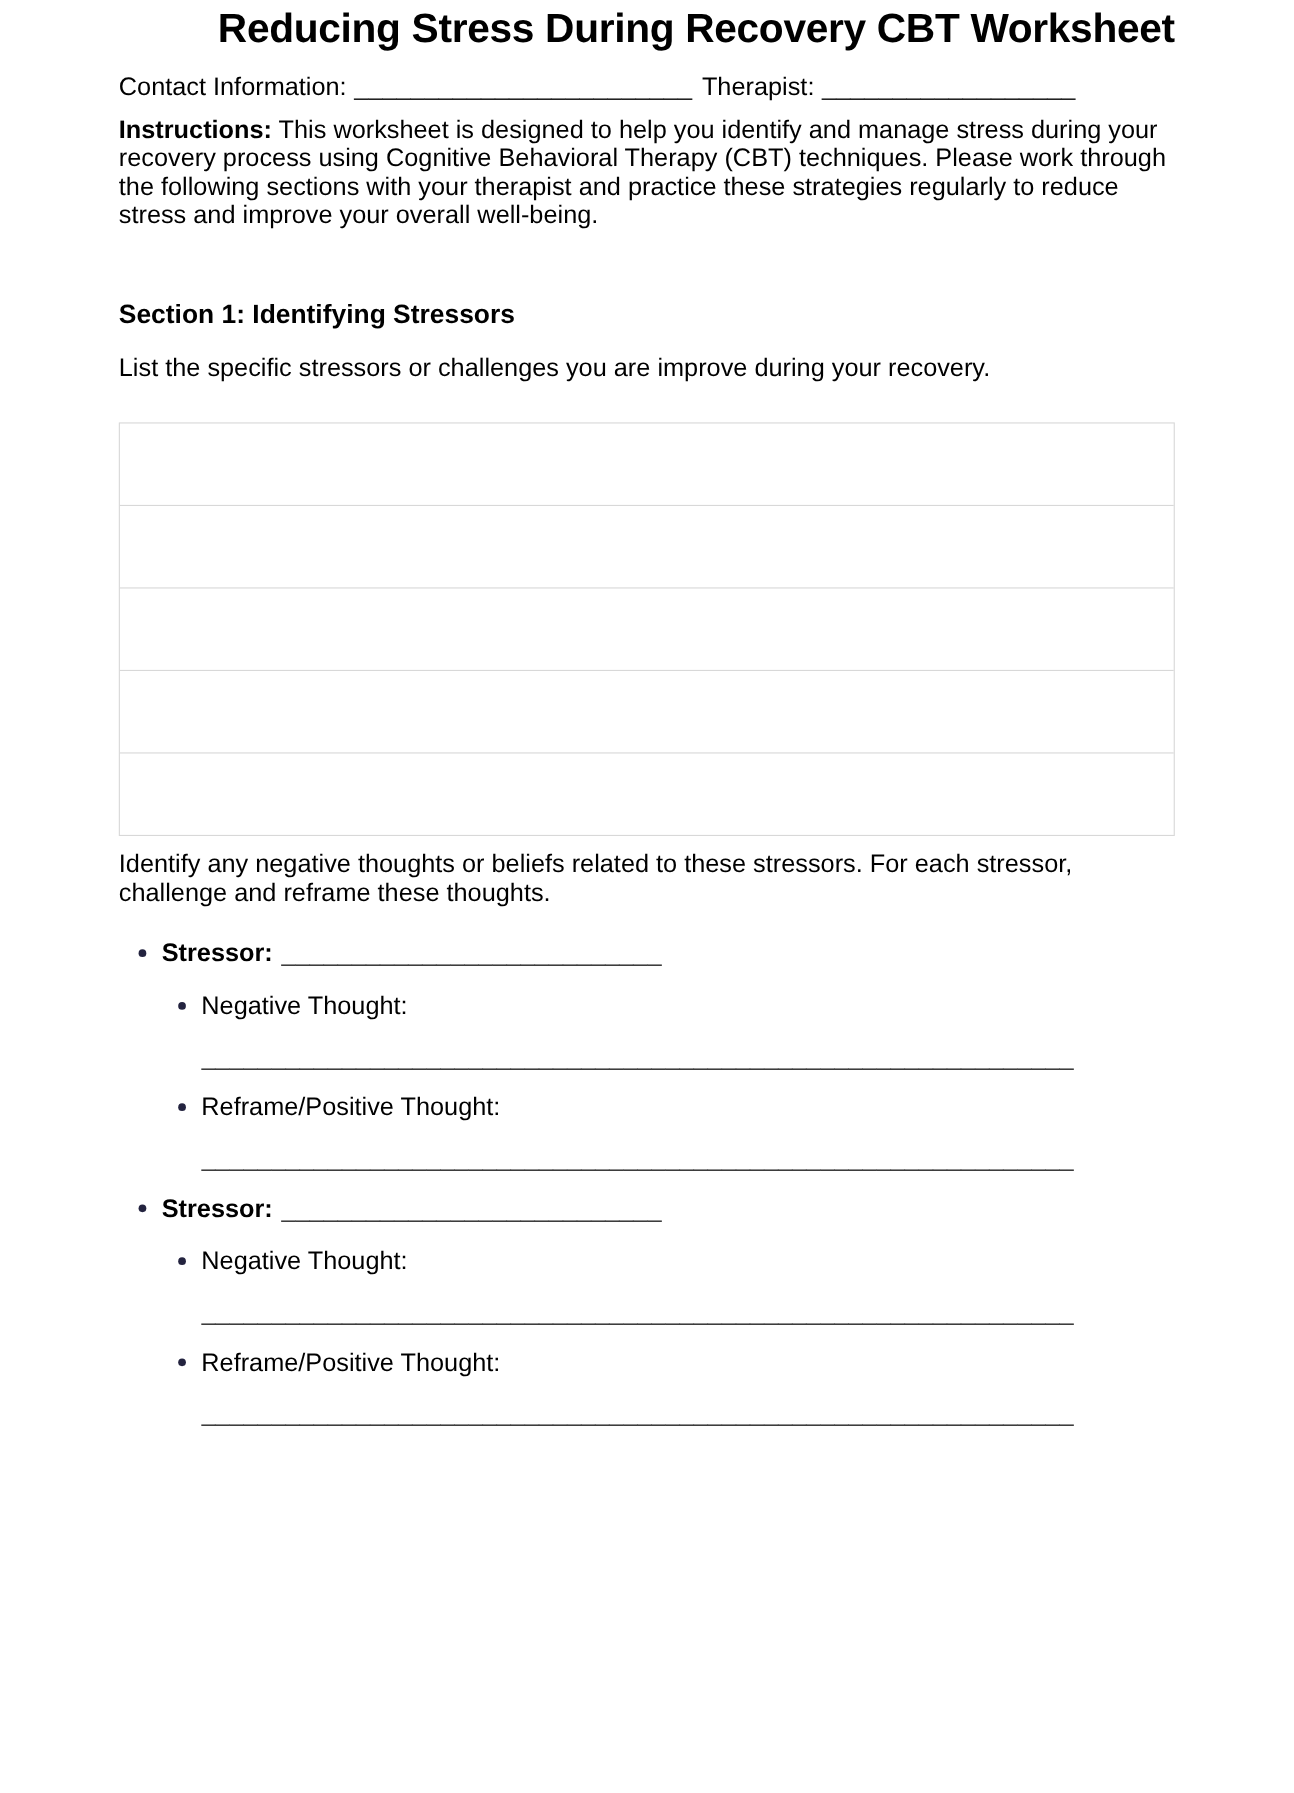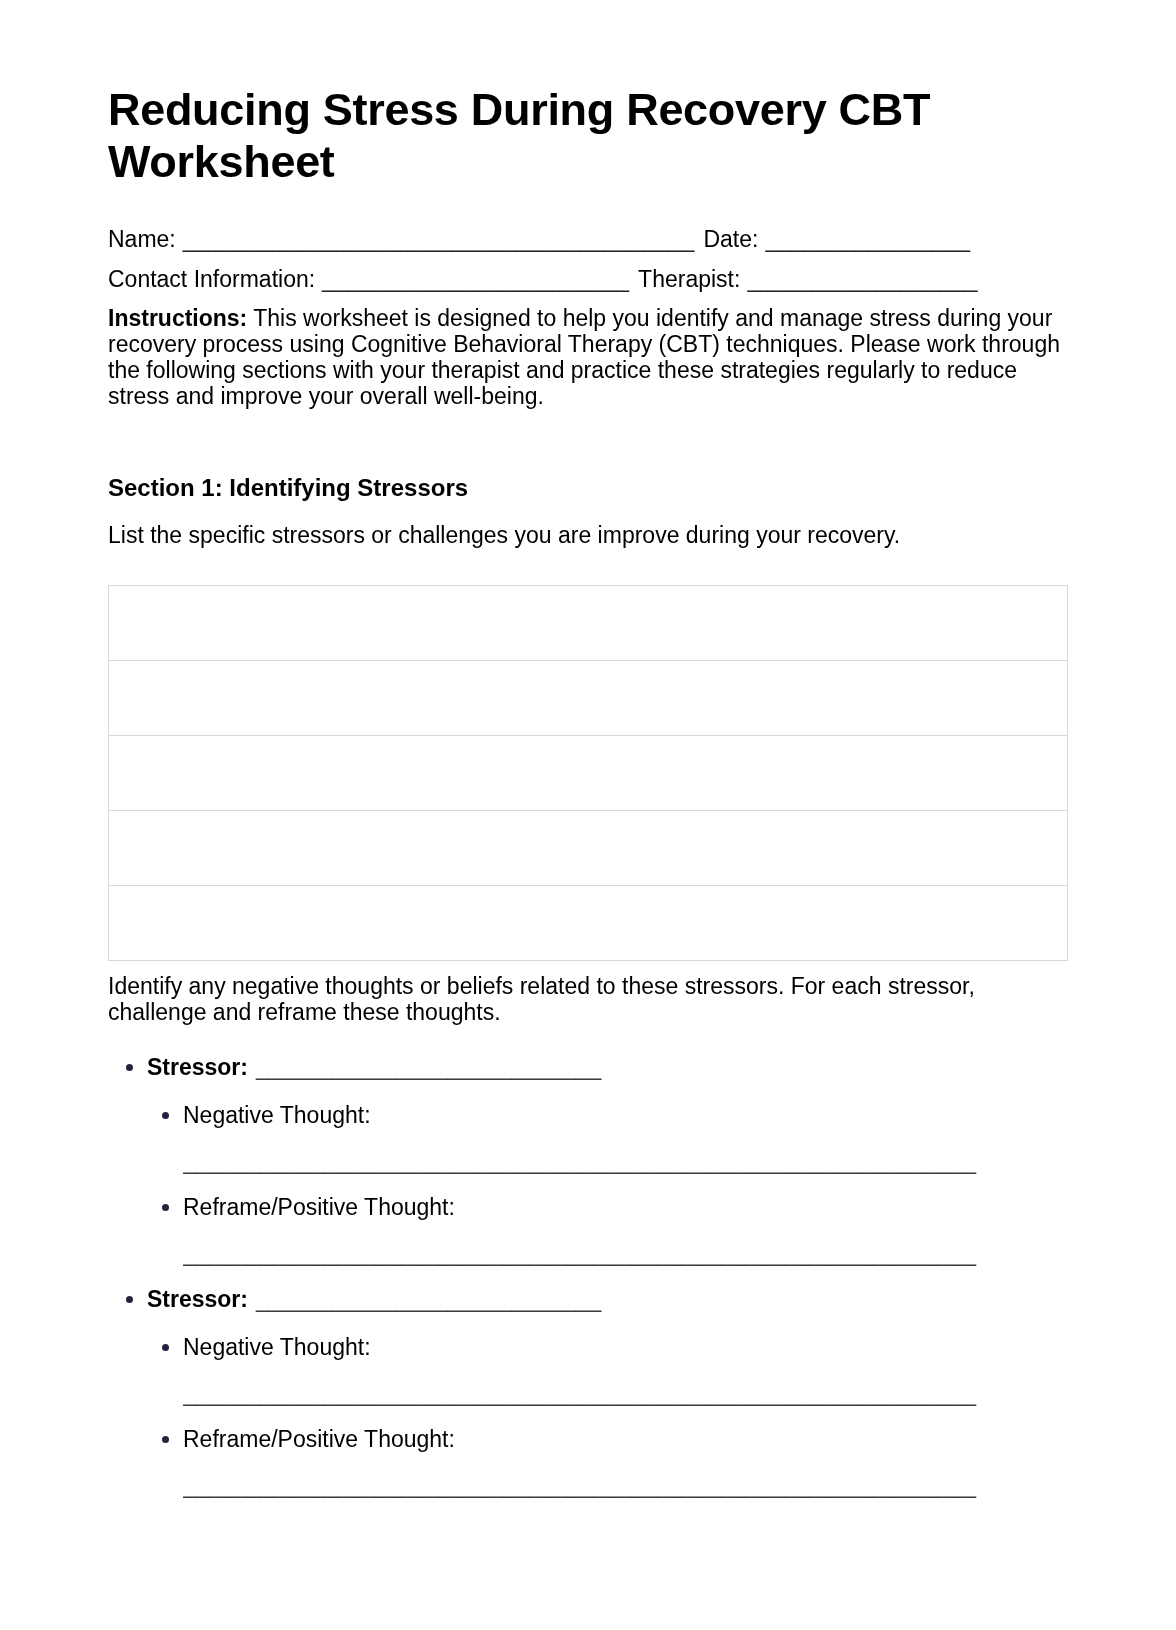--- a/index.html
+++ b/index.html
@@ -16,25 +16,24 @@
     color: #000000;
   }
   .page {
     box-sizing: border-box;
     width: 1176px;
     height: 1630px;
     padding: 0 108px;
   }
   .doc-title {
     margin: 0;
-    padding-top: 84px;
-    font-size: 45px;
+    font-size: 37px;
     line-height: 52px;
     font-weight: 700;
-    text-align: left;
+    text-align: right;
     letter-spacing: -0.3px;
   }
   .form-row {
     line-height: 27px;
     white-space: nowrap;
   }
   .row-name { margin-top: 38px; }
   .row-contact { margin-top: 13px; }
   .blank {
     margin-left: 7px;
@@ -107,23 +106,20 @@
     overflow: hidden;
   }
 </style>
 </head>
 <body>
 
 <div class="page">
 
   <h1 class="doc-title">Reducing Stress During Recovery CBT Worksheet</h1>
 
-  <div class="form-row row-name">
-    <span>Name:</span><span class="blank">________________________________________</span><span class="label-after">Date:</span><span class="blank">________________</span>
-  </div>
 
   <div class="form-row row-contact">
     <span>Contact Information:</span><span class="blank">________________________</span><span class="label-after">Therapist:</span><span class="blank">__________________</span>
   </div>
 
   <div class="instructions">
     <span class="bold">Instructions:</span><span> This worksheet is designed to help you identify and manage stress during your recovery process using Cognitive Behavioral Therapy (CBT) techniques. Please work through the following sections with your therapist and practice these strategies regularly to reduce stress and improve your overall well-being.</span>
   </div>
 
   <h2 class="section-heading section1-heading">Section 1: Identifying Stressors</h2>

